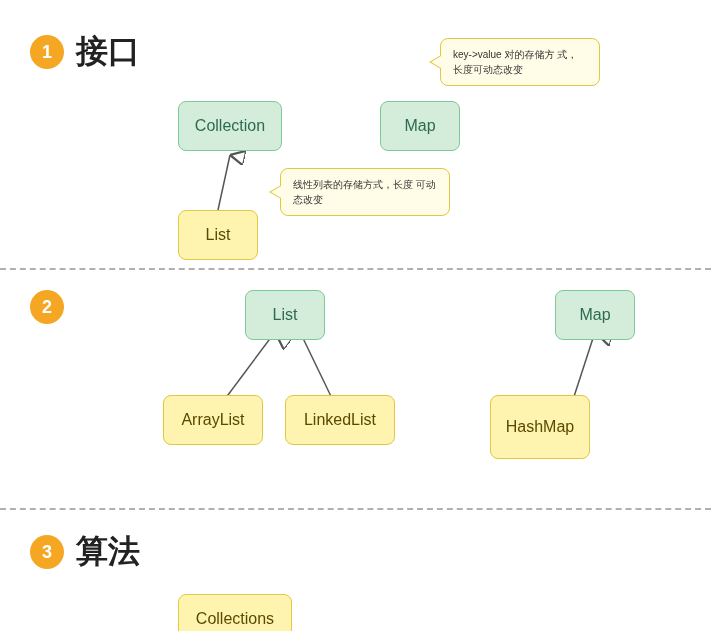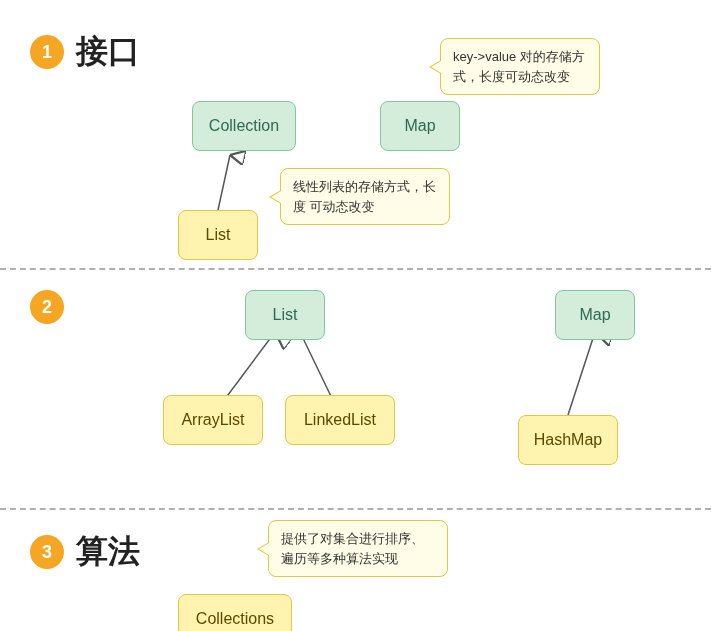--- a/index.html
+++ b/index.html
@@ -85,21 +85,21 @@
       color: #5a4a00;
     }
 
     
     .tooltip-bubble {
       position: absolute;
       background: #fffde7;
       border: 1.5px solid #e0c840;
       border-radius: 8px;
       padding: 8px 12px;
-      font-size: 13px;
+      font-size: 10px;
       color: #333;
       line-height: 1.5;
     }
 
     .tooltip-bubble::before {
       content: '';
       position: absolute;
       border: 7px solid transparent;
     }
 
@@ -125,21 +125,21 @@
         <polygon points="0,10 5,0 10,10" fill="none" stroke="#555" stroke-width="1.5"></polygon>
       </marker>
     </defs>
   </svg>
 
   <div class="section-label">
     <div class="circle-number">1</div>
     <span class="section-title">接口</span>
   </div>
 
-  <div class="node node-green" style="left:192px; top:101px; width:104px; height:50px;">
+  <div class="node node-green" style="left:178px; top:101px; width:104px; height:50px;">
     <span>Collection</span>
   </div>
 
   <div class="node node-green" style="left:380px; top:101px; width:80px; height:50px;">
     <span>Map</span>
   </div>
 
   <div class="node node-yellow" style="left:178px; top:210px; width:80px; height:50px;">
     <span>List</span>
   </div>
@@ -203,38 +203,28 @@
   </div>
 
   <div class="node node-yellow" style="left:163px; top:125px; width:100px; height:50px;">
     <span>ArrayList</span>
   </div>
 
   <div class="node node-yellow" style="left:285px; top:125px; width:110px; height:50px;">
     <span>LinkedList</span>
   </div>
 
-  <div class="node node-yellow" style="left:518px; top:125px; width:100px; height:50px;margin-top:20px;">
+  <div class="node node-yellow" style="left:490px; top:125px; width:100px; height:64px;">
     <span>HashMap</span>
   </div>
 </div>
 
 <div class="section section-3">
   <div class="section-label">
     <div class="circle-number">3</div>
     <span class="section-title">算法</span>
   </div>
 
   <div class="node node-yellow" style="left:178px; top:55px; width:114px; height:50px;margin-top:29px;">
     <span>Collections</span>
   </div>
 
-  <div class="tooltip-bubble" style="left:268px; top:10px; width:180px;">
-    <span>提供了对集合进行排序、遍历等多种算法实现</span>
-    
-    <div style="position:absolute; left:-12px; top:50%; transform:translateY(-50%);
-                border-top:7px solid transparent; border-bottom:7px solid transparent;
-                border-right:12px solid #e0c840;"></div>
-    <div style="position:absolute; left:-10px; top:50%; transform:translateY(-50%);
-                border-top:6px solid transparent; border-bottom:6px solid transparent;
-                border-right:10px solid #fffde7;"></div>
-  </div>
 </div>
 
 </body></html>

